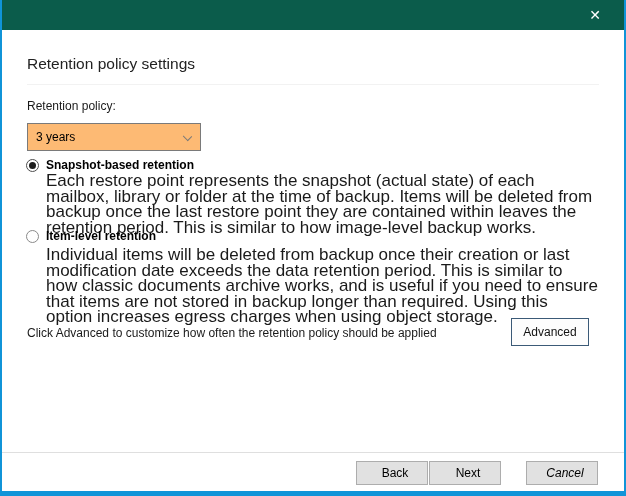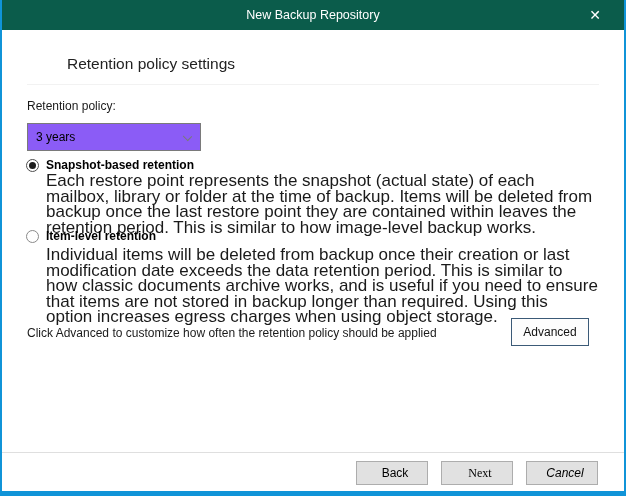--- a/index.html
+++ b/index.html
@@ -22,35 +22,35 @@
   }
   .titlebar .title{color:#ffffff;font-size:12.5px;}
   .close-btn{
     position:absolute;right:14px;top:0;height:30px;width:34px;
     display:flex;align-items:center;justify-content:center;
     color:#ffffff;font-size:14px;font-weight:bold;cursor:pointer;
   }
 
   .page-title{
     position:absolute;left:25px;top:55px;
-    font-size:15.5px;color:#222222;margin-left:40px;
+    font-size:15.5px;color:#222222;
   }
   .title-rule{
     position:absolute;left:25px;right:25px;top:84px;height:1px;
     background:#f2f2f2;
   }
 
   .field-label{
     position:absolute;left:25px;top:99px;
     font-size:12px;color:#1a1a1a;
   }
 
   .select{
     position:absolute;left:25px;top:123px;width:174px;height:28px;
-    background:#8b5cf6;border:1px solid #7a7a7a;
+    background:#fdba74;border:1px solid #7a7a7a;
     display:flex;align-items:center;
     padding-left:8px;font-size:12px;color:#000000;cursor:default;
   }
   .select .chev{
     position:absolute;right:9px;top:9px;width:7px;height:7px;
     border-right:1.6px solid #7a7a7a;border-bottom:1.6px solid #7a7a7a;
     transform:rotate(45deg) scaleY(0.9);
   }
 
   .radio-row{position:absolute;left:24px;display:flex;align-items:center;}
@@ -84,30 +84,29 @@
     position:absolute;left:0;right:0;top:452px;height:1px;background:#dfdfdf;
   }
   .btn{
     position:absolute;top:461px;width:72px;height:24px;
     background:var(--button_face,#e1e1e1);
     border:1px solid var(--button_border,#adadad);
     font-size:12px;color:#000000;
     display:flex;align-items:center;justify-content:center;cursor:pointer;padding-left:12px;
   }
   .btn-back{left:354px;}
-  .btn-next{left:439px;font-family:Liberation Serif, serif;}
+  .btn-next{left:427px;}
   .btn-cancel{left:524px;font-style:italic;}
 </style>
 </head>
 <body>
 
 <div class="window">
 
   <div class="titlebar">
-    <span class="title">New Backup Repository</span>
     <span class="close-btn">✕</span>
   </div>
 
   <div class="page-title">Retention policy settings</div>
   <div class="title-rule"></div>
 
   <div class="field-label">Retention policy:</div>
 
   <div class="select">
     <span>3 years</span>

